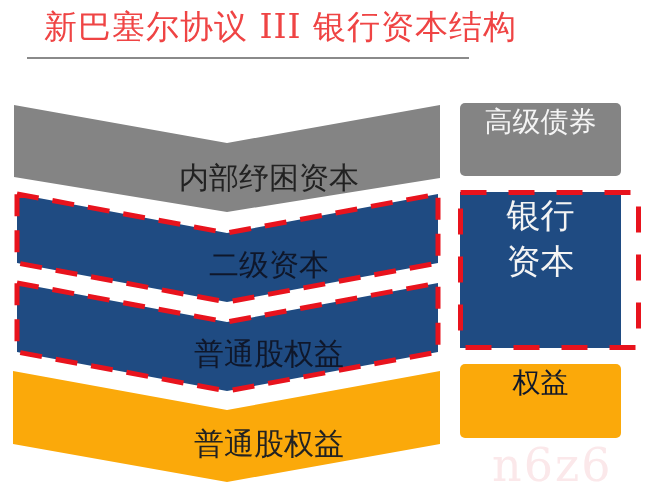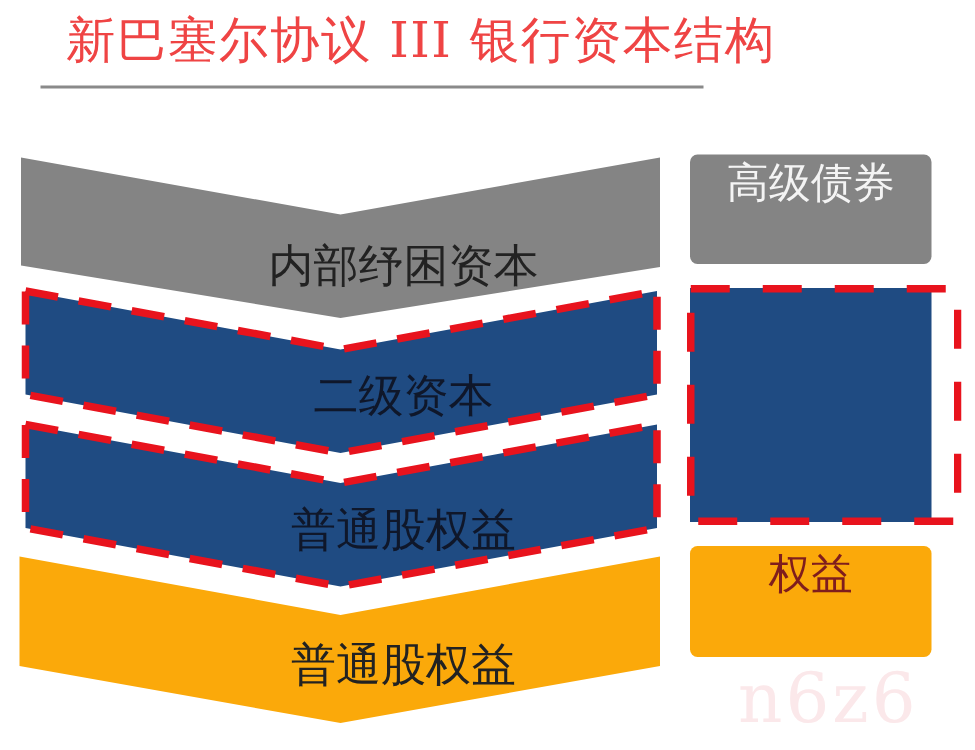--- a/index.html
+++ b/index.html
@@ -17,21 +17,21 @@
     }
     .lbl-dark { color: #222222; font-family: "DejaVu Serif", "Liberation Serif", serif; }
     .lbl-light { color: #0f172a; }
     .box {
       position: absolute; left: 460px; width: 161px; border-radius: 5px;
       display: flex; align-items: flex-start; justify-content: center; text-align: center;
       font-size: 28px; color: #f4f4f4;
     }
     .box-senior { top: 103px; height: 73px; background: #848484; }
     .box-bank { top: 192px; height: 156px; background: #1f4b82; border-radius: 0; font-size: 34px; line-height: 46px; }
-    .box-equity { top: 364px; height: 74px; background: #fba90a; color: #7f1d1d; }
+    .box-equity { top: 364px; height: 74px; background: #fba90a; color: #0f172a; }
     .bank-dash { position: absolute; left: 458px; top: 190px; width: 183px; height: 160px; pointer-events: none; }
     .watermark {
       position: absolute; left: 492px; top: 438px; font-family: "DejaVu Serif", "Liberation Serif", serif;
       font-size: 46px; color: #fbe8ea; letter-spacing: 2px;
     }
   </style>
 </head>
 <body>
 
 <div class="title">新巴塞尔协议 III 银行资本结构</div>
@@ -52,20 +52,22 @@
 <div class="chev-label lbl-light" style="top:245px;">二级资本</div>
 <div class="chev-label lbl-light" style="top:334px;">普通股权益</div>
 <div class="chev-label lbl-dark" style="top:424px;font-family:Liberation Serif, serif;">普通股权益</div>
 
 <div class="box box-senior">
   <span>高级债券</span>
 </div>
 
 <div class="box box-bank">
   <div>
+    <div>银行</div>
+    <div>资本</div>
   </div>
 </div>
 <svg class="bank-dash" width="183" height="160" viewBox="0 0 183 160">
   <rect x="2.5" y="2.5" width="178" height="155" fill="none" stroke="#e8131d" stroke-width="5" stroke-dasharray="26,22"></rect>
 </svg>
 
 <div class="box box-equity">
   <span>权益</span>
 </div>
 

